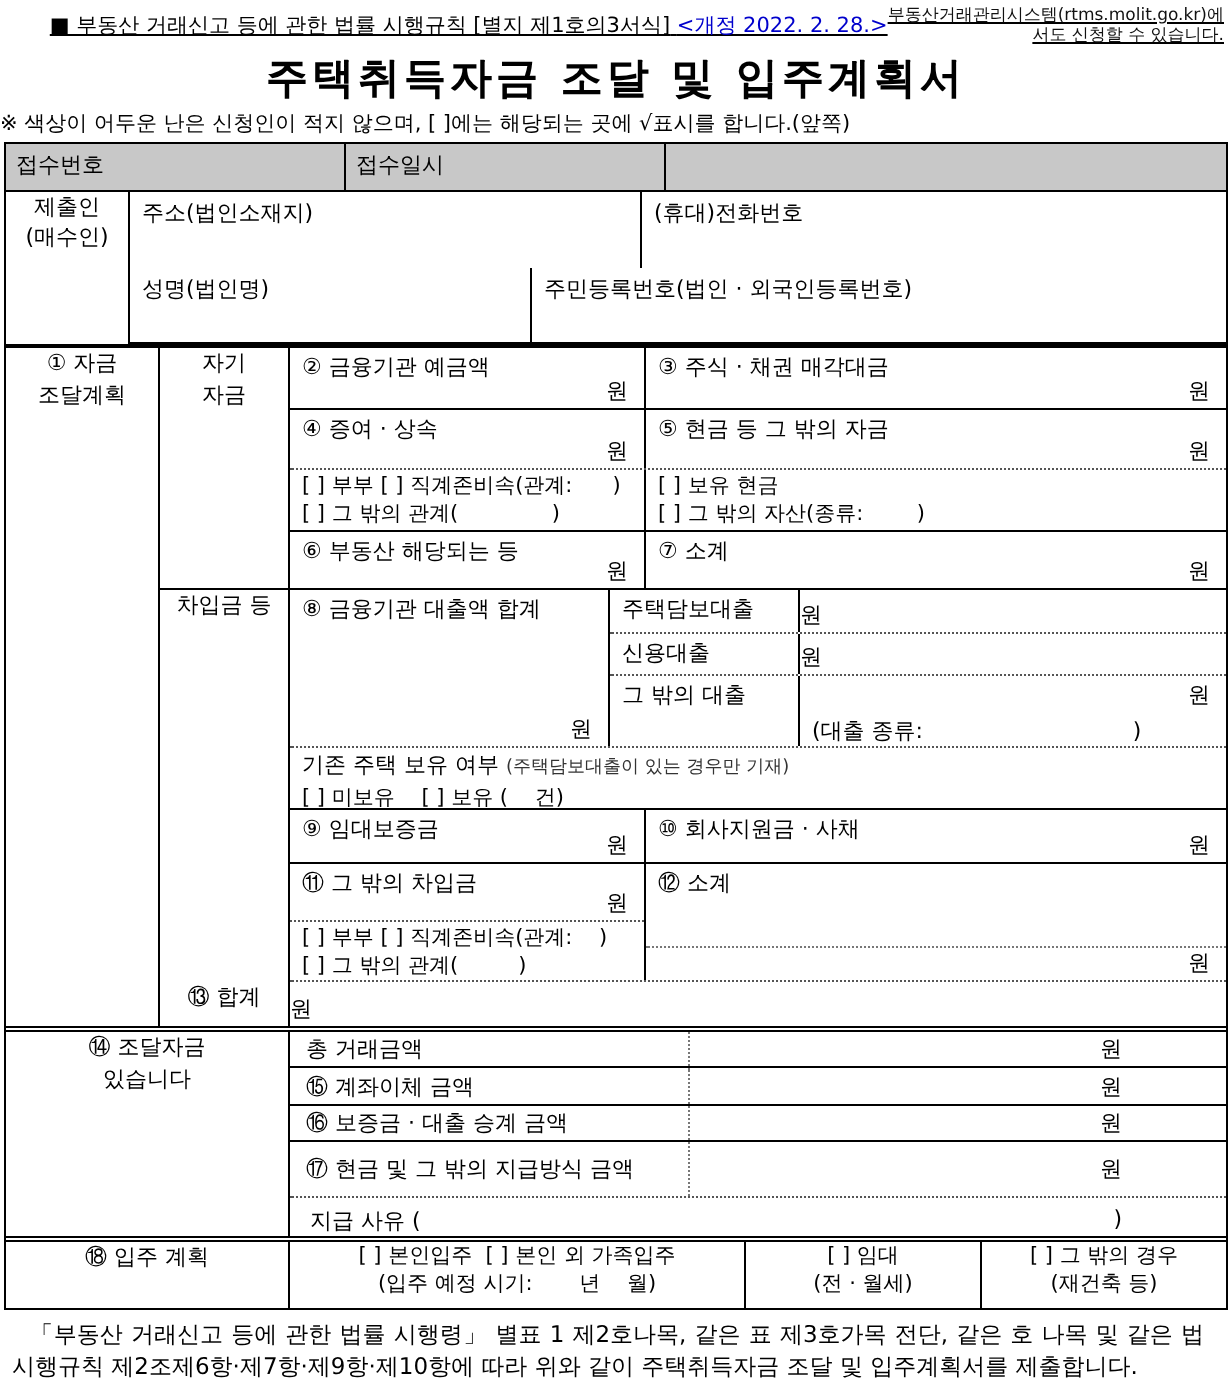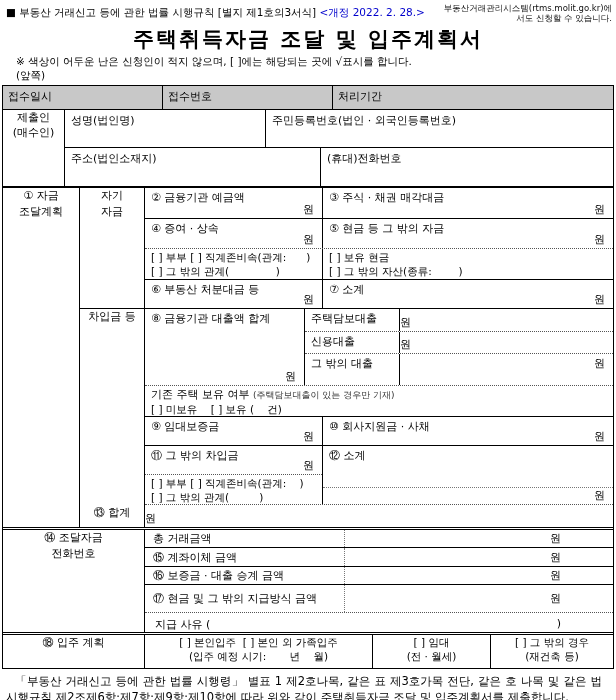--- a/index.html
+++ b/index.html
@@ -4,26 +4,26 @@
 <style>
   * { margin:0; padding:0; box-sizing:border-box; }
   body { background:#fff; }
   .page{
     width:616px; height:700px; background:#fff; color:#000;
     font-family:"DejaVu Sans","Liberation Sans",sans-serif;
     font-size:11px; position:relative; overflow:hidden;
   }
   .pre{ white-space:pre; }
   
-  .hdr{ display:flex; justify-content:space-between; padding:3px 4px 0 6px; }
+  .hdr{ display:flex; justify-content:flex-end; padding:3px 4px 0 6px;text-decoration:underline; }
   .hdr-left{ font-size:10.5px; padding-top:3px; }
   .hdr-left .rev{ color:#0000cc; }
   .hdr-right{ font-size:8.5px; text-align:right; line-height:10px; color:#111; }
   .title{ text-align:center; font-size:21px; font-weight:bold; letter-spacing:2px; margin-top:2px; }
-  .instr{ display:flex; justify-content:flex-start; padding:2px 8px 2px 16px; font-size:10.5px;flex-direction:column; }
+  .instr{ display:flex; justify-content:flex-start; padding:2px 8px 2px 0; font-size:10.5px; }
   
   .tbl{ border:1px solid #000; margin:0 2px 0 2px; }
   .flex{ display:flex; }
   .col{ display:flex; flex-direction:column; }
   .grow{ flex:1; }
   .br{ border-right:1px solid #000; }
   .bb{ border-bottom:1px solid #000; }
   .bb-dot{ border-bottom:1px dotted #555; }
   .bb-thick{ border-bottom:2px solid #000; }
   .bb-dbl{ border-bottom:3px double #000; }
@@ -77,53 +77,50 @@
   <div class="title">주택취득자금 조달 및 입주계획서</div>
 
   <div class="instr">
     <span class="pre">※ 색상이 어두운 난은 신청인이 적지 않으며, [ ]에는 해당되는 곳에 √표시를 합니다.</span>
     <span>(앞쪽)</span>
   </div>
 
   <div class="tbl">
 
     <div class="flex receipt bb">
+      <div class="cell br" style="width:170px">
+        <span>접수번호</span>
+      </div>
       <div class="cell br" style="width:160px">
         <span>접수일시</span>
       </div>
-      <div class="cell br" style="width:170px">
-        <span>접수번호</span>
-      </div>
-      <div class="cell grow">
-        <span>처리기간</span>
-      </div>
     </div>
 
     <div class="flex bb-thick">
       <div class="app-label br center">
         <div>
           <div>제출인</div>
           <div>(매수인)</div>
         </div>
       </div>
       <div class="col grow">
+        <div class="flex app-row app-row2">
+          <div class="c1 br app-cell">
+            <span>주소(법인소재지)</span>
+          </div>
+          <div class="grow app-cell">
+            <span>(휴대)전화번호</span>
+          </div>
+        </div>
         <div class="flex app-row app-row1 bb">
           <div class="c1 br app-cell">
             <span>성명(법인명)</span>
           </div>
           <div class="grow app-cell">
             <span>주민등록번호(법인 · 외국인등록번호)</span>
-          </div>
-        </div>
-        <div class="flex app-row app-row2">
-          <div class="c1 br app-cell">
-            <span>주소(법인소재지)</span>
-          </div>
-          <div class="grow app-cell">
-            <span>(휴대)전화번호</span>
           </div>
         </div>
       </div>
     </div>
 
     <div class="flex bb-dbl">
       <div class="outer-label br center">
         <div>
           <div>① 자금</div>
           <div>조달계획</div>
@@ -165,21 +162,21 @@
                 <div class="chk pre">[ ] 부부 [ ] 직계존비속(관계:      )</div>
                 <div class="chk pre" style="padding-top:0">[ ] 그 밖의 관계(              )</div>
               </div>
               <div class="grow">
                 <div class="chk pre">[ ] 보유 현금</div>
                 <div class="chk pre" style="padding-top:0">[ ] 그 밖의 자산(종류:        )</div>
               </div>
             </div>
             <div class="flex grow">
               <div class="mcell br w-lhalf">
-                <div class="lab">⑥ 부동산 처분대금 등</div>
+                <div class="lab">⑥ 부동산 해당되는 등</div>
                 <div class="won">원</div>
               </div>
               <div class="mcell grow">
                 <div class="lab">⑦ 소계</div>
                 <div class="won">원</div>
               </div>
             </div>
           </div>
         </div>
 
@@ -203,20 +200,21 @@
                 <div class="flex bb-dot" style="height:22px">
                   <div class="sub-lab br">신용대출</div>
                   <div class="mcell grow">
                     <div class="won" style="padding-top:2px">원</div>
                   </div>
                 </div>
                 <div class="flex grow">
                   <div class="sub-lab br">그 밖의 대출</div>
                   <div class="col grow">
                     <div class="won" style="padding-top:2px">원</div>
+                    <div class="lab pre">(대출 종류:                              )</div>
                   </div>
                 </div>
               </div>
             </div>
             <div class="bb" style="height:31px">
               <div class="chk" style="font-size:11px">
                 <span>기존 주택 보유 여부</span>
                 <span class="small-note">(주택담보대출이 있는 경우만 기재)</span>
               </div>
               <div class="chk pre" style="padding-top:1px">[ ] 미보유    [ ] 보유 (    건)</div>
@@ -257,21 +255,21 @@
           </div>
         </div>
 
       </div>
     </div>
 
     <div class="flex bb-dbl">
       <div class="pay-label br center">
         <div>
           <div>⑭ 조달자금</div>
-          <div>전화번호</div>
+          <div>있습니다</div>
         </div>
       </div>
       <div class="col grow">
         <div class="flex bb" style="height:18px">
           <div class="pay-name">총 거래금액</div>
           <div class="pay-amt grow">
             <span>원</span>
           </div>
         </div>
         <div class="flex bb" style="height:19px">

